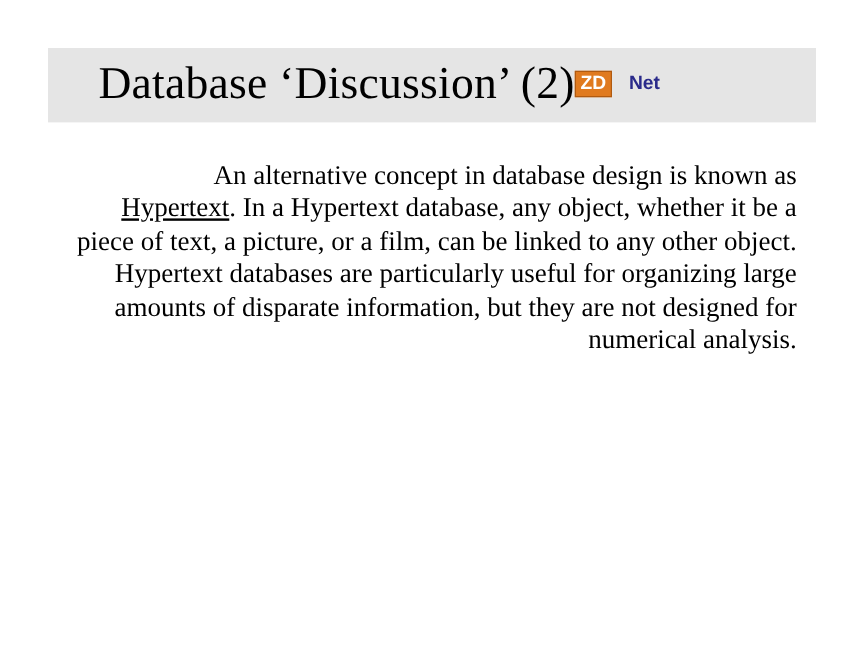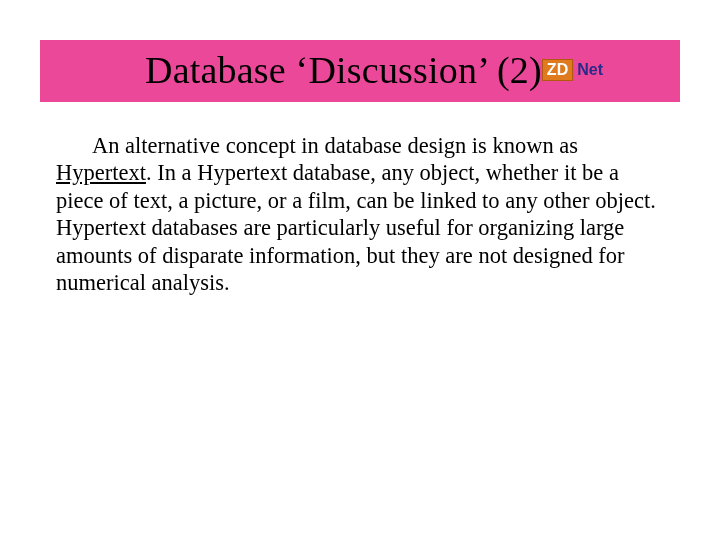--- a/index.html
+++ b/index.html
@@ -7,25 +7,25 @@
     padding: 0;
     width: 720px;
     height: 540px;
     background: #ffffff;
     font-family: "Times New Roman", Times, serif;
     color: #000;
     overflow: hidden;
   }
   .title-bar {
     margin: 40px 40px 0 40px;
-    background: #ec4899;
+    background: #e5e5e5;
     padding: 8px 14px 10px 4px;
     display: flex;
     align-items: center;
-    justify-content: center;
+    justify-content: flex-start;
   }
   .title-text {
     font-size: 38px;
     font-weight: 400;
     letter-spacing: 0.2px;
     margin-left: 38px;
   }
   .logo {
     display: inline-flex;
     align-items: center;
@@ -39,28 +39,28 @@
     font-size: 16px;
     padding: 2px 4px;
     border: 1px solid #b05a10;
     line-height: 1;
   }
   .logo-net {
     color: #2a2a8a;
     font-family: Arial, Helvetica, sans-serif;
     font-weight: bold;
     font-size: 16px;
-    margin-left: 4px;
+    margin-left: 14px;
     line-height: 1;
   }
   .body-text {
     margin: 30px 56px 0 56px;
     font-size: 22.5px;
     line-height: 1.22;
-    text-align: left;
+    text-align: right;
   }
   .body-text p {
     margin: 0;
     text-indent: 1.6em;
   }
   .u {
     text-decoration: underline;
   }
 </style>
 </head>

